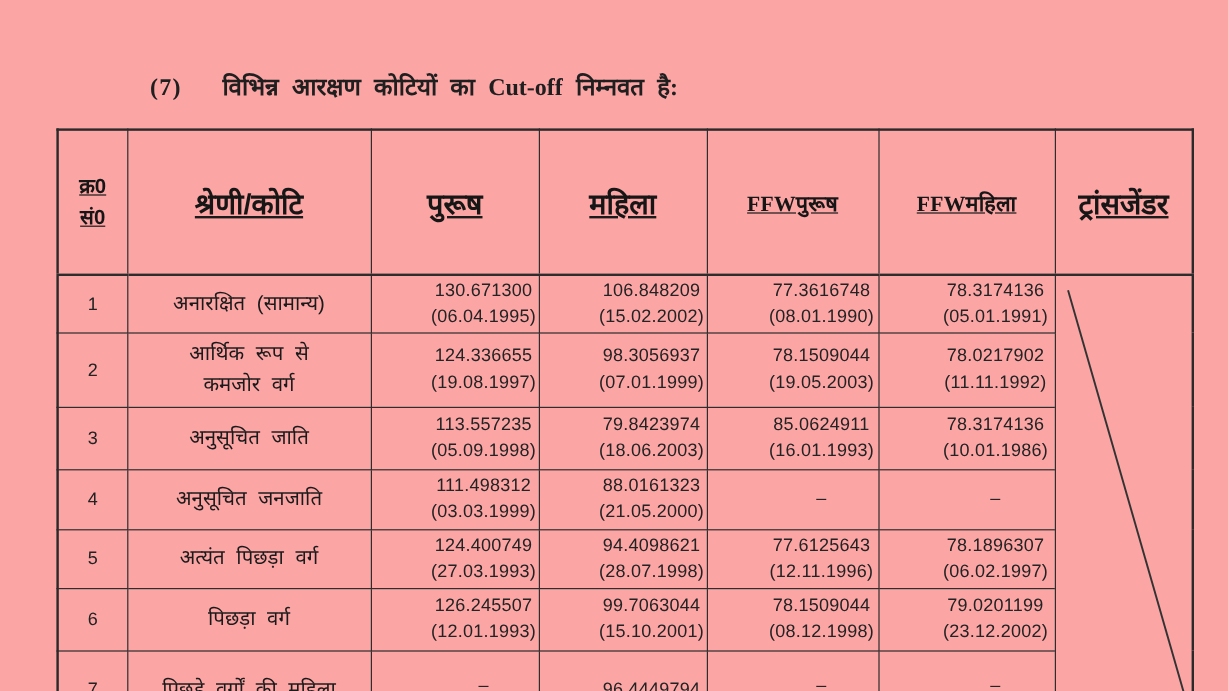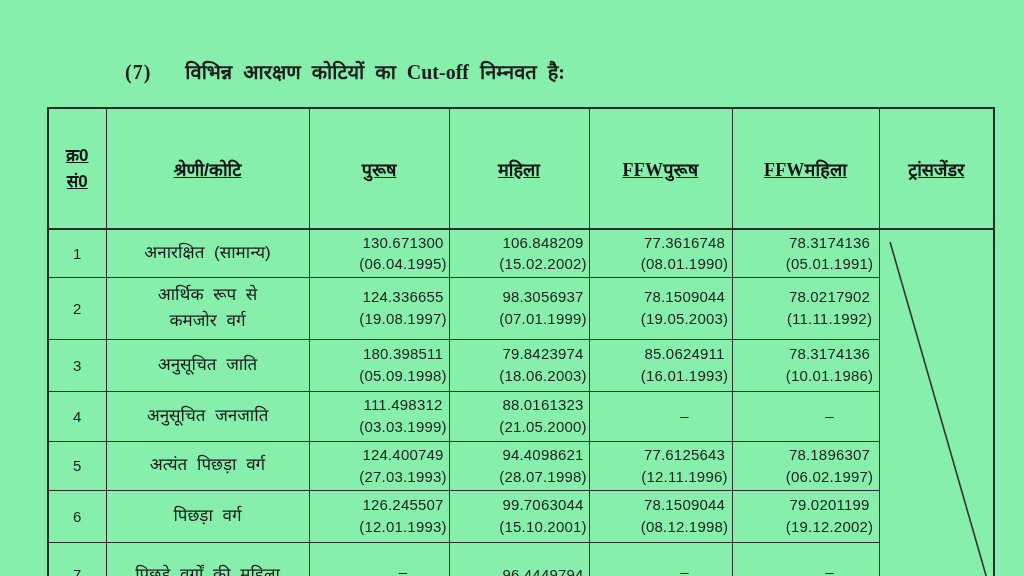--- a/index.html
+++ b/index.html
@@ -3,21 +3,21 @@
 <meta charset="utf-8">
 <style>
   * { margin: 0; padding: 0; box-sizing: border-box; }
   html, body {
     width: 1024px; height: 576px;
     background: #ffffff;
     overflow: hidden;
     font-family: "Liberation Sans", "DejaVu Sans", sans-serif;
     color: #1b1b1b;
   }
-  .page { position: relative; width: 1024px; height: 576px; background: #86efac; }
+  .page { position: relative; width: 1024px; height: 576px; background: #fca5a5; }
 
   .heading {
     position: absolute;
     left: 125px; top: 58px;
     font-family: "Liberation Serif", "DejaVu Serif", serif;
     font-size: 20px;
     font-weight: 600;
     color: #1f1f1f;
     white-space: nowrap;
   }
@@ -43,21 +43,21 @@
   tr.hrow { height: 121px; text-decoration: underline; }
   tr.r1 { height: 48px; }
   tr.r2 { height: 62px; }
   tr.r3 { height: 52px; }
   tr.r4 { height: 50px; }
   tr.r5 { height: 49px; }
   tr.r6 { height: 52px; }
   tr.r7 { height: 60px; }
 
   th.hcell {
-    font-size: 18px;
+    font-size: 24px;
     font-weight: 700;
     color: #161616;
     word-spacing: 2px;
   }
   th.serial-h { font-size: 17px; white-space: pre-line; line-height: 1.5; text-align: center; }
   th.ffw { font-family: "Liberation Serif", "DejaVu Serif", serif; font-size: 18px; letter-spacing: 0.2px; }
 
   td.sn { font-size: 15px; color: #222; }
   td.cat {
     font-size: 17px;
@@ -149,21 +149,21 @@
         </td>
         <td class="num">
           <div class="val">78.0217902</div>
           <div class="val">(11.11.1992)</div>
         </td>
       </tr>
       <tr class="r3">
         <td class="sn">3</td>
         <td class="cat">अनुसूचित जाति</td>
         <td class="num">
-          <div class="val">180.398511</div>
+          <div class="val">113.557235</div>
           <div class="val">(05.09.1998)</div>
         </td>
         <td class="num">
           <div class="val">79.8423974</div>
           <div class="val">(18.06.2003)</div>
         </td>
         <td class="num">
           <div class="val">85.0624911</div>
           <div class="val">(16.01.1993)</div>
         </td>
@@ -220,21 +220,21 @@
         <td class="num">
           <div class="val">99.7063044</div>
           <div class="val">(15.10.2001)</div>
         </td>
         <td class="num">
           <div class="val">78.1509044</div>
           <div class="val">(08.12.1998)</div>
         </td>
         <td class="num">
           <div class="val">79.0201199</div>
-          <div class="val">(19.12.2002)</div>
+          <div class="val">(23.12.2002)</div>
         </td>
       </tr>
       <tr class="r7">
         <td class="sn top">7</td>
         <td class="cat top">पिछड़े वर्गों की महिला</td>
         <td class="num">
           <div class="val">–</div>
         </td>
         <td class="num top">
           <div class="val">96.4449794</div>

